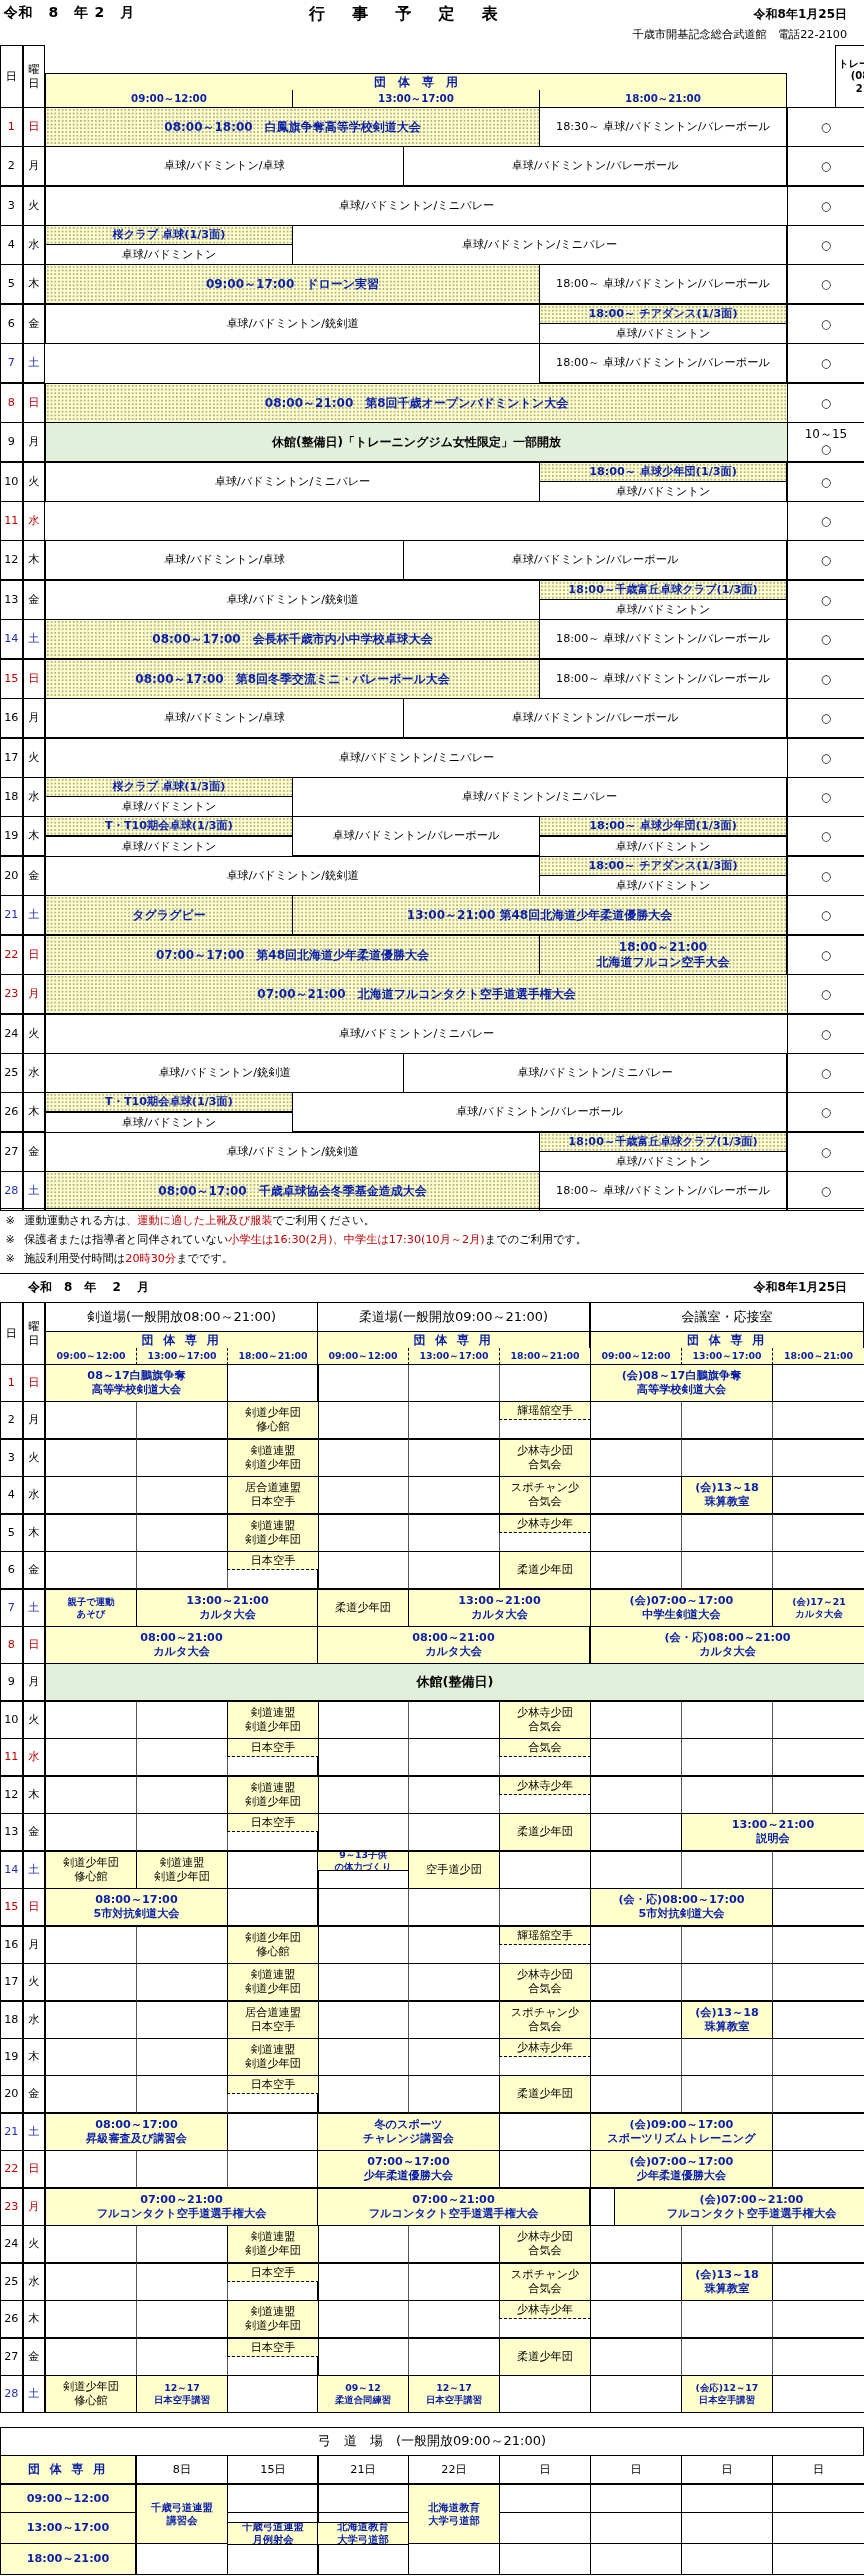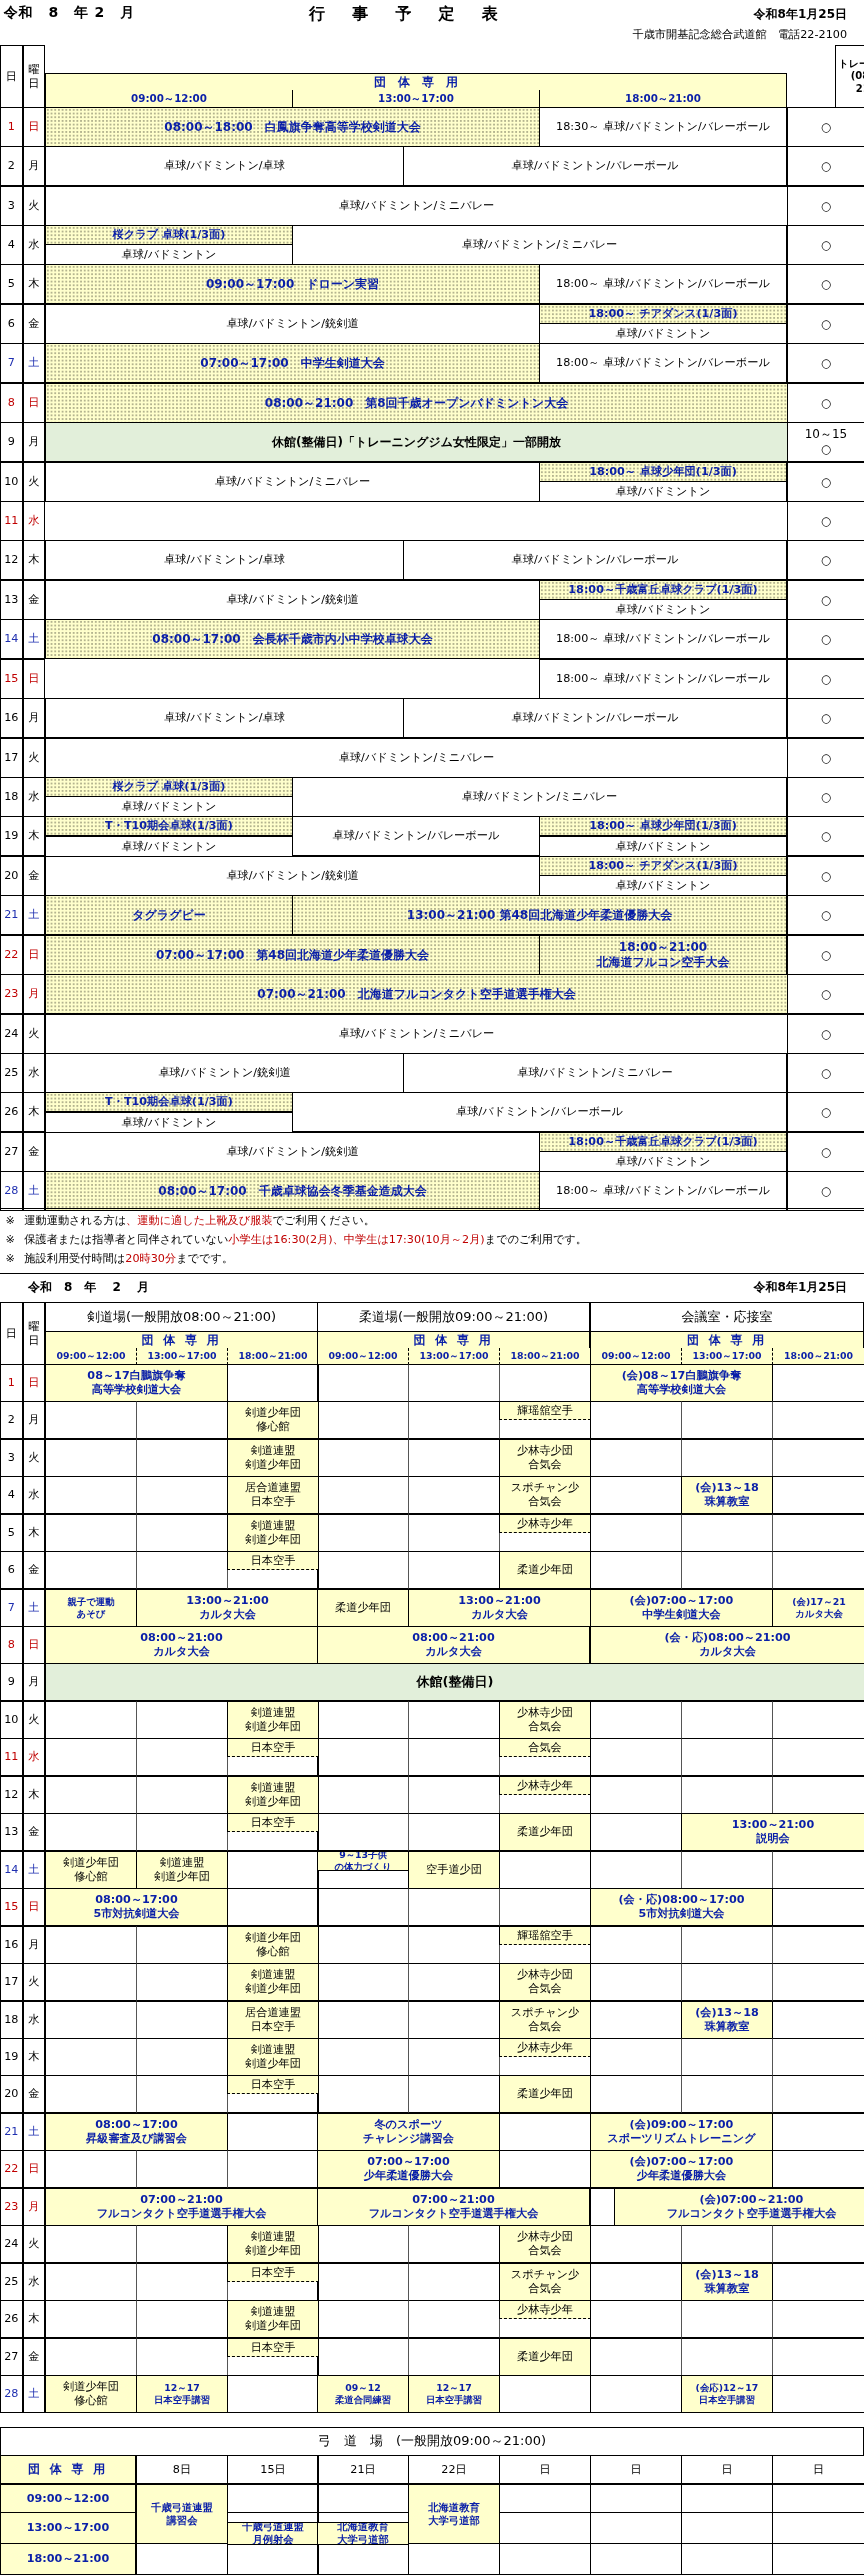--- a/index.html
+++ b/index.html
@@ -65,21 +65,20 @@
     <div class="cell bd t12" style="left:539px;top:219px;width:248px;height:40px;">18:00～ 卓球/バドミントン/バレーボール</div>
     <div class="cell bd t13" style="left:787px;top:219px;width:78px;height:40px;white-space:normal;">○</div>
     <div class="cell bd t12 " style="left:0;top:259px;width:22.5px;height:40px;">6</div>
     <div class="cell bd t12 " style="left:22.5px;top:259px;width:22.5px;height:40px;">金</div>
     <div class="cell bd t12" style="left:45px;top:259px;width:495px;height:40px;">卓球/バドミントン/銃剣道</div>
     <div class="cell bd dots blue t12" style="left:539px;top:259px;width:248px;height:20px;">18:00～ チアダンス(1/3面)</div>
     <div class="cell bd t12" style="left:539px;top:278px;width:248px;height:21px;">卓球/バドミントン</div>
     <div class="cell bd t13" style="left:787px;top:259px;width:78px;height:40px;white-space:normal;">○</div>
     <div class="cell bd t12 sat" style="left:0;top:298px;width:22.5px;height:40px;">7</div>
     <div class="cell bd t12 sat" style="left:22.5px;top:298px;width:22.5px;height:40px;">土</div>
-    <div class="cell bd dots blue t13" style="left:45px;top:298px;width:495px;height:40px;">07:00～17:00　中学生剣道大会</div>
     <div class="cell bd t12" style="left:539px;top:298px;width:248px;height:40px;">18:00～ 卓球/バドミントン/バレーボール</div>
     <div class="cell bd t13" style="left:787px;top:298px;width:78px;height:40px;white-space:normal;">○</div>
     <div class="cell bd t12 red" style="left:0;top:338px;width:22.5px;height:40px;">8</div>
     <div class="cell bd t12 red" style="left:22.5px;top:338px;width:22.5px;height:40px;">日</div>
     <div class="cell bd dots blue t13" style="left:45px;top:338px;width:743px;height:40px;">08:00～21:00　第8回千歳オープンバドミントン大会</div>
     <div class="cell bd t13" style="left:787px;top:338px;width:78px;height:40px;white-space:normal;">○</div>
     <div class="cell bd t12 " style="left:0;top:377px;width:22.5px;height:40px;">9</div>
     <div class="cell bd t12 " style="left:22.5px;top:377px;width:22.5px;height:40px;">月</div>
     <div class="cell bd green t13" style="left:45px;top:377px;width:743px;height:40px;font-weight:bold;">休館(整備日)「トレーニングジム女性限定」一部開放</div>
     <div class="cell bd t13" style="left:787px;top:377px;width:78px;height:40px;white-space:normal;">10～15<br>○</div>
@@ -103,20 +102,21 @@
     <div class="cell bd dots blue t12" style="left:539px;top:535px;width:248px;height:20px;">18:00～千歳富丘卓球クラブ(1/3面)</div>
     <div class="cell bd t12" style="left:539px;top:554px;width:248px;height:21px;">卓球/バドミントン</div>
     <div class="cell bd t13" style="left:787px;top:535px;width:78px;height:40px;white-space:normal;">○</div>
     <div class="cell bd t12 sat" style="left:0;top:574px;width:22.5px;height:40px;">14</div>
     <div class="cell bd t12 sat" style="left:22.5px;top:574px;width:22.5px;height:40px;">土</div>
     <div class="cell bd dots blue t13" style="left:45px;top:574px;width:495px;height:40px;">08:00～17:00　会長杯千歳市内小中学校卓球大会</div>
     <div class="cell bd t12" style="left:539px;top:574px;width:248px;height:40px;">18:00～ 卓球/バドミントン/バレーボール</div>
     <div class="cell bd t13" style="left:787px;top:574px;width:78px;height:40px;white-space:normal;">○</div>
     <div class="cell bd t12 red" style="left:0;top:614px;width:22.5px;height:40px;">15</div>
     <div class="cell bd t12 red" style="left:22.5px;top:614px;width:22.5px;height:40px;">日</div>
+    <div class="cell bd dots blue t13" style="left:45px;top:614px;width:495px;height:40px;">08:00～17:00　第8回冬季交流ミニ・バレーボール大会</div>
     <div class="cell bd t12" style="left:539px;top:614px;width:248px;height:40px;">18:00～ 卓球/バドミントン/バレーボール</div>
     <div class="cell bd t13" style="left:787px;top:614px;width:78px;height:40px;white-space:normal;">○</div>
     <div class="cell bd t12 " style="left:0;top:653px;width:22.5px;height:40px;">16</div>
     <div class="cell bd t12 " style="left:22.5px;top:653px;width:22.5px;height:40px;">月</div>
     <div class="cell bd t12" style="left:45px;top:653px;width:359px;height:40px;">卓球/バドミントン/卓球</div>
     <div class="cell bd t12" style="left:403px;top:653px;width:384px;height:40px;">卓球/バドミントン/バレーボール</div>
     <div class="cell bd t13" style="left:787px;top:653px;width:78px;height:40px;white-space:normal;">○</div>
     <div class="cell bd t12 " style="left:0;top:693px;width:22.5px;height:40px;">17</div>
     <div class="cell bd t12 " style="left:22.5px;top:693px;width:22.5px;height:40px;">火</div>
     <div class="cell bd t12" style="left:45px;top:693px;width:743px;height:40px;">卓球/バドミントン/ミニバレー</div>

